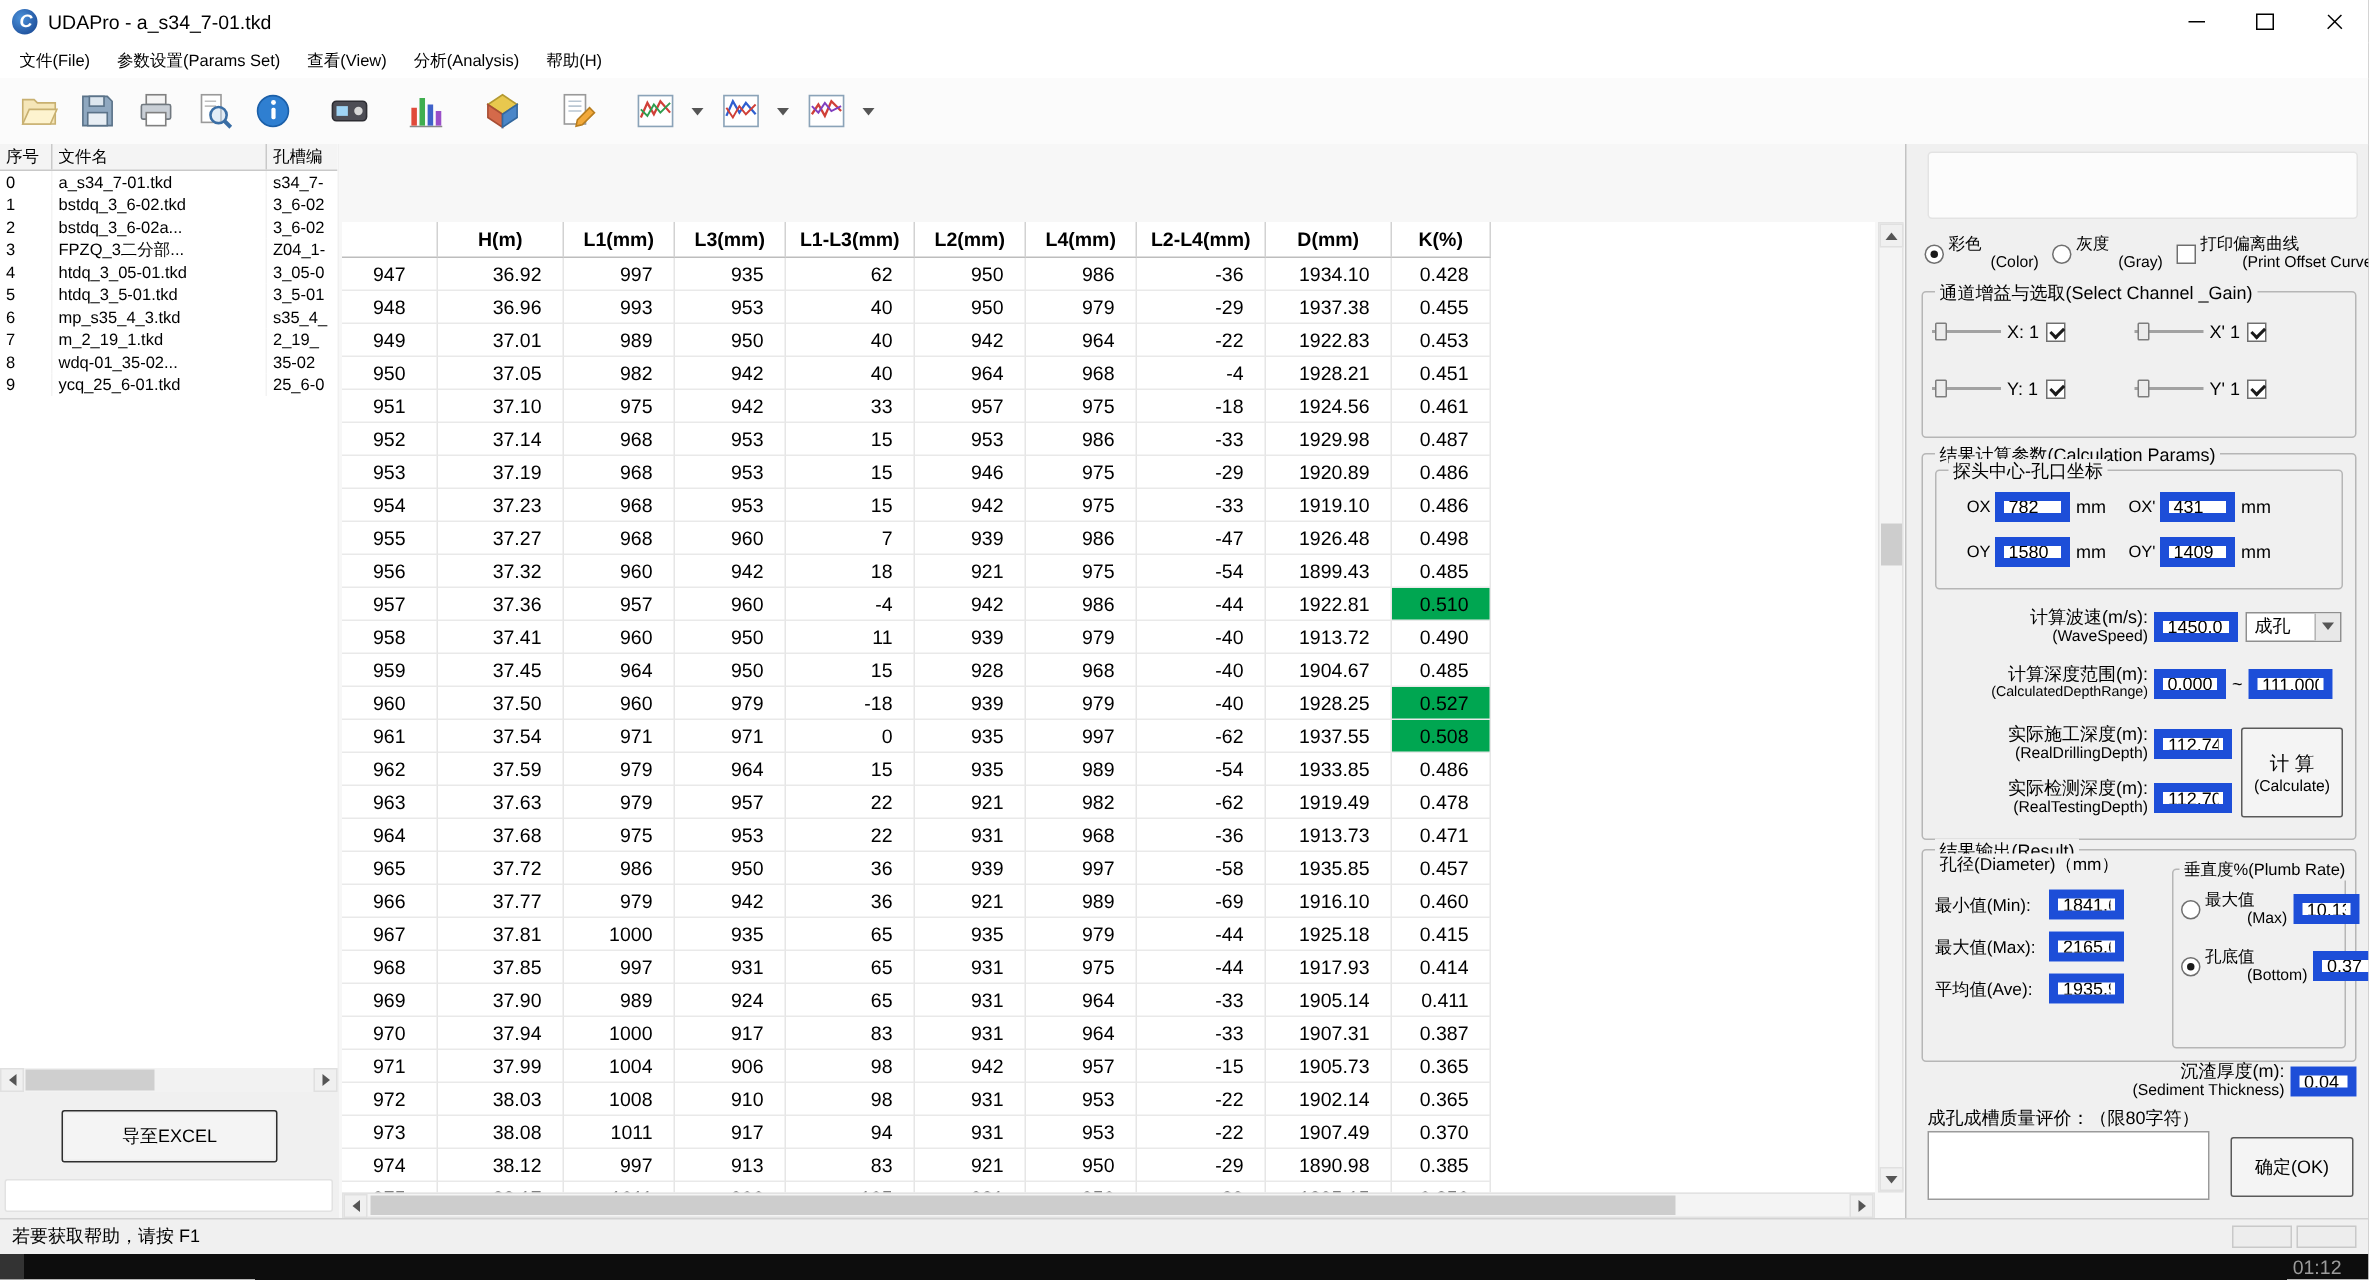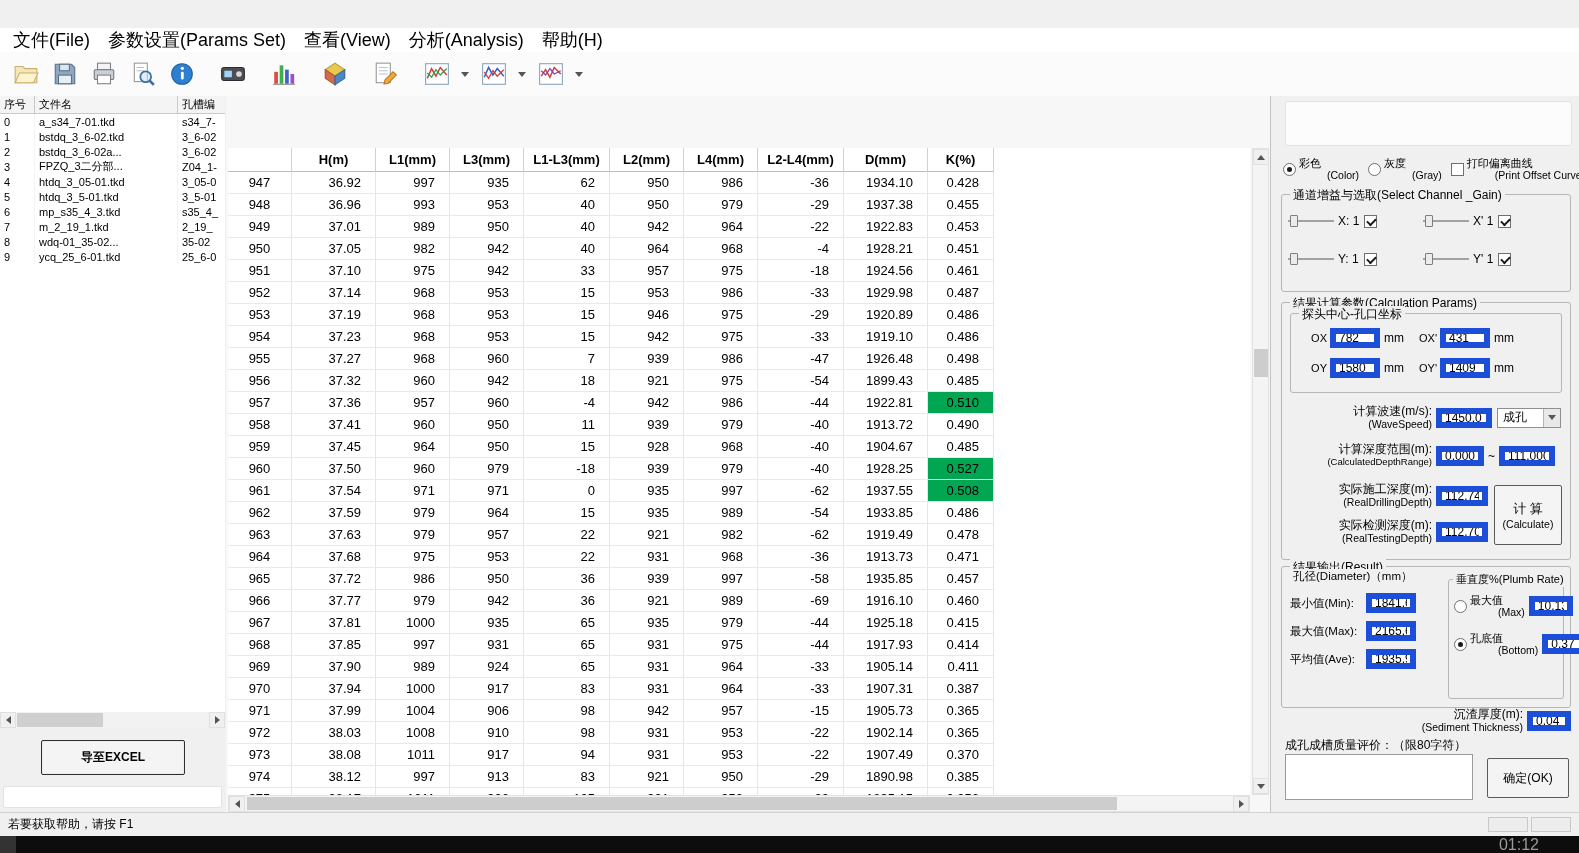--- a/index.html
+++ b/index.html
@@ -15,21 +15,21 @@
   .win-btn{width:46px;height:100%;display:flex;align-items:center;justify-content:center;}
   .ic-min{width:11px;height:1px;background:#000;}
   .ic-max{width:10px;height:9px;border:1px solid #000;}
   .ic-close{position:relative;width:13px;height:13px;}
   .ic-close::before,.ic-close::after{content:"";position:absolute;left:0;top:6px;width:13px;height:1.4px;background:#000;}
   .ic-close::before{transform:rotate(45deg);}
   .ic-close::after{transform:rotate(-45deg);}
 
   
   .menubar{position:absolute;top:28px;left:0;right:0;height:24px;background:#fff;display:flex;align-items:center;padding-left:4px;border-bottom:1px solid #e4e4e4;}
-  .menu-item{padding:3px 9px;font-size:18px;white-space:nowrap;}
+  .menu-item{padding:3px 9px;font-size:11px;white-space:nowrap;}
 
   
   .toolbar{position:absolute;top:52px;left:0;right:0;height:44px;background:#fbfbfb;border-bottom:1px solid #d8d8d8;display:flex;align-items:center;padding-left:8px;}
   .tool-btn{width:36px;height:36px;display:flex;align-items:center;justify-content:center;margin-right:3px;border-radius:3px;flex:none;}
   .tool-btn.gap{margin-left:12px;}
   .dd-arrow{width:13px;height:36px;display:flex;align-items:center;justify-content:center;margin-right:5px;flex:none;}
 
   
   .tri{width:0;height:0;border:4px solid transparent;display:inline-block;}
   .tri.up{border-bottom:5px solid #555;border-top:none;}
@@ -45,21 +45,21 @@
   .flhead .fcell{border-right:1px solid #c9c9c9;font-weight:normal;}
   .fc0{width:30px;flex:none;}
   .fc1{width:138px;flex:none;}
   .fc2{width:58px;flex:none;}
   .frow{display:flex;height:15px;}
   .frow .fcell{border-right:1px solid #f3f3f3;}
   .fscroll{position:absolute;top:616px;left:0;right:1px;height:16px;background:#f2f2f2;display:flex;align-items:center;}
   .sbtn{width:16px;height:16px;display:flex;align-items:center;justify-content:center;background:#f0f0f0;border:1px solid #e0e0e0;flex:none;box-sizing:border-box;}
   .fthumb{width:86px;height:14px;background:#cfcfcf;margin-left:1px;}
   .fscroll .spacer{flex:1;}
-  .export-wrap{position:absolute;top:644px;left:0;right:0;display:flex;justify-content:center;font-weight:bold;}
+  .export-wrap{position:absolute;top:644px;left:0;right:0;display:flex;justify-content:center;}
   .export-btn{width:142px;height:33px;background:#f4f4f4;border:1px solid #2e2e2e;border-radius:2px;display:flex;align-items:center;justify-content:center;font-size:12px;box-shadow:inset 0 0 0 1px #ececec;}
   .left-strip{position:absolute;top:690px;left:3px;right:4px;height:20px;background:#fff;border:1px solid #e2e2e2;border-radius:2px;}
 
   
   .center-panel{position:absolute;top:96px;left:226px;width:1044px;bottom:41px;background:#f7f7f7;}
   .table-wrap{position:absolute;left:2px;top:52px;right:20px;height:647px;background:#fff;overflow:hidden;}
   .thead{display:flex;height:24px;background:#fff;}
   .thead .tcell{display:flex;align-items:center;justify-content:center;font-weight:bold;font-size:13px;border-right:1px solid #d2d2d2;border-bottom:1px solid #bdbdbd;box-sizing:border-box;}
   .trow{display:flex;height:22px;}
   .trow .tcell{display:flex;align-items:center;justify-content:flex-end;padding-right:14px;font-size:13px;border-right:1px solid #e6e6e6;border-bottom:1px solid #e9e9e9;box-sizing:border-box;}
@@ -134,27 +134,42 @@
   .quality-label{position:absolute;top:641px;left:14px;font-size:12px;white-space:nowrap;}
   .quality-input{position:absolute;top:658px;left:14px;width:188px;height:46px;background:#fff;border:1px solid #9a9a9a;resize:none;font-family:inherit;font-size:12px;box-sizing:border-box;}
   .ok-btn{position:absolute;top:662px;right:10px;width:80px;height:38px;}
 
   
   .statusbar{position:absolute;left:0;right:0;bottom:17px;height:24px;background:#f0f0f0;border-top:1px solid #d2d2d2;display:flex;align-items:center;padding:0 8px;font-size:12px;box-sizing:border-box;}
   .status-panes{margin-left:auto;display:flex;gap:3px;}
   .pane{width:40px;height:15px;border:1px solid #c9c9c9;background:#ededed;box-sizing:border-box;}
   .bottom-strip{position:absolute;left:0;right:0;bottom:0;height:17px;background:#0d0d0d;display:flex;align-items:center;}
   .strip-nub{width:16px;height:100%;background:#333;flex:none;}
-  .strip-time{margin-left:auto;color:#9b9b9b;font-size:16px;padding-right:40px;}
+  .strip-time{margin-left:auto;color:#9b9b9b;font-size:13px;padding-right:18px;}
 </style>
 </head>
 <body>
 
 <div id="app">
 
+  <div class="titlebar">
+    <div class="app-logo"></div>
+    <span class="title-text">UDAPro - a_s34_7-01.tkd</span>
+    <div class="win-controls">
+      <div class="win-btn">
+          <span class="ic-min"></span>
+        </div>
+      <div class="win-btn">
+          <span class="ic-max"></span>
+        </div>
+      <div class="win-btn">
+          <span class="ic-close"></span>
+        </div>
+    </div>
+  </div>
 
   <div class="menubar">
       <span class="menu-item">文件(File)</span>
       <span class="menu-item">参数设置(Params Set)</span>
       <span class="menu-item">查看(View)</span>
       <span class="menu-item">分析(Analysis)</span>
       <span class="menu-item">帮助(H)</span>
     </div>
 
   <div class="toolbar">

